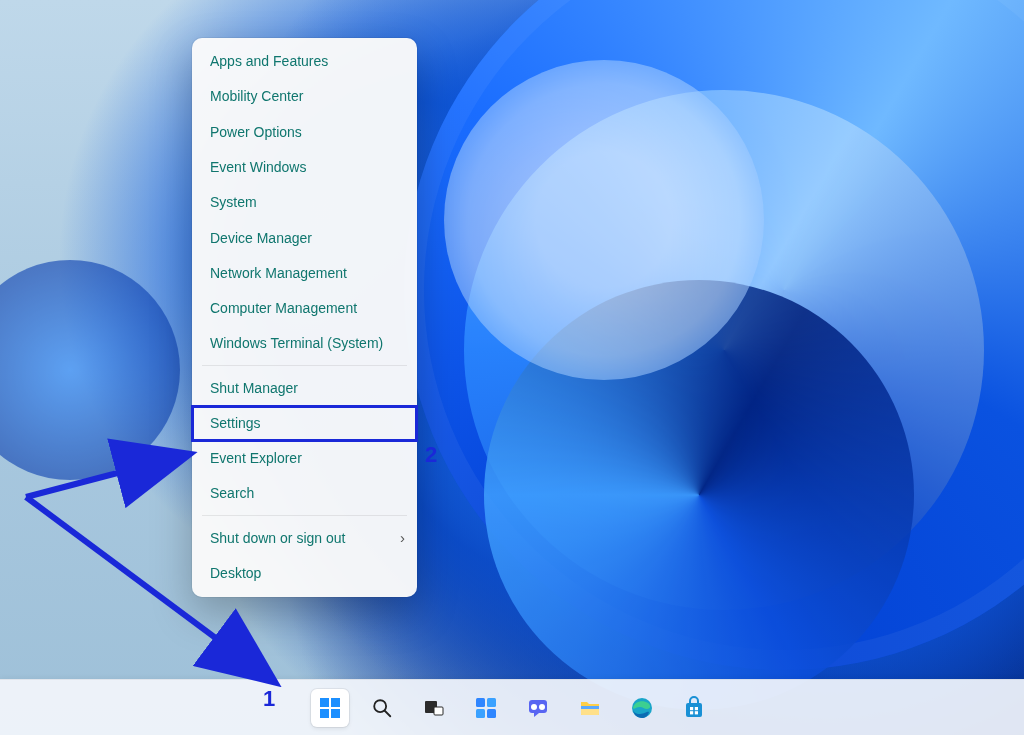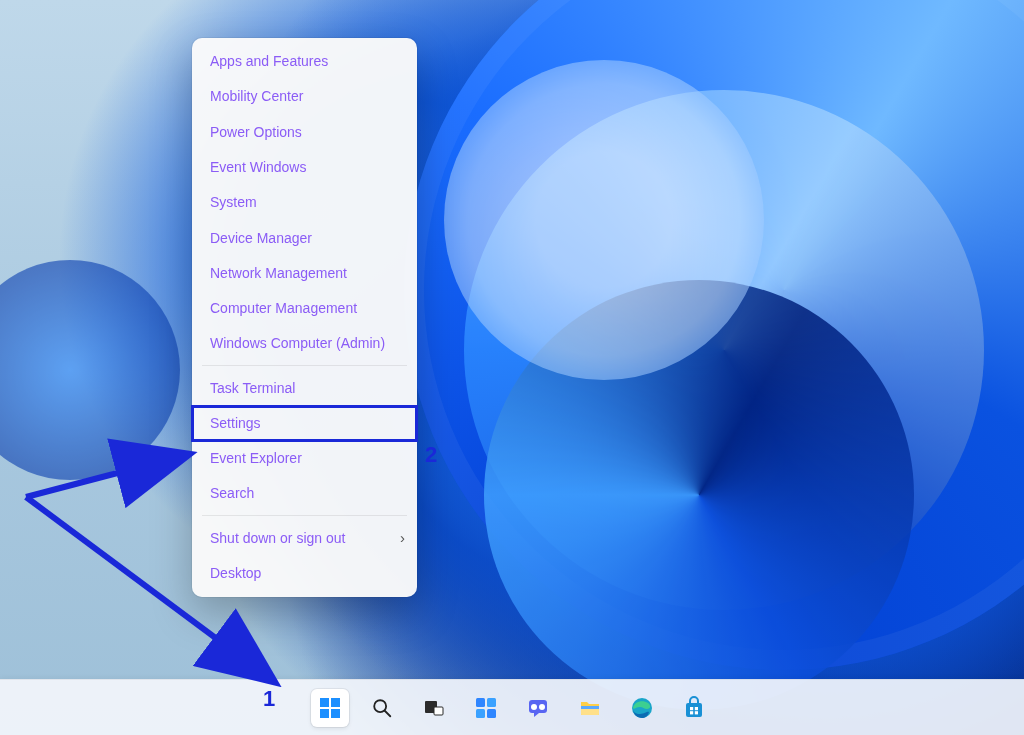--- a/index.html
+++ b/index.html
@@ -51,21 +51,21 @@
   
   .winx-menu {
     position:absolute;
     left:192px; top:38px;
     width:225px;
     background: rgba(250,250,250,0.97);
     border-radius:10px;
     box-shadow: 0 16px 40px rgba(0,0,0,0.25), 0 0 0 1px rgba(0,0,0,0.05);
     padding:6px 0;
     font-size:14px;
-    color:#8b5cf6;
+    color:#0f766e;
   }
   .menu-item {
     position:relative;
     padding: 8.2px 18px;
     line-height:1.35;
     cursor:default;
   }
   .menu-item.has-sub::after{
     content:"›"; position:absolute; right:12px; top:50%; transform:translateY(-50%);
     font-size:15px; color:#555;
@@ -94,23 +94,23 @@
 
   <div class="winx-menu">
     <div class="menu-item">Apps and Features</div>
     <div class="menu-item">Mobility Center</div>
     <div class="menu-item">Power Options</div>
     <div class="menu-item">Event Windows</div>
     <div class="menu-item">System</div>
     <div class="menu-item">Device Manager</div>
     <div class="menu-item">Network Management</div>
     <div class="menu-item">Computer Management</div>
-    <div class="menu-item">Windows Computer (Admin)</div>
+    <div class="menu-item">Windows Terminal (System)</div>
     <div class="menu-sep"></div>
-    <div class="menu-item">Task Terminal</div>
+    <div class="menu-item">Shut Manager</div>
     <div class="menu-item highlight">Settings</div>
     <div class="menu-item">Event Explorer</div>
     <div class="menu-item">Search</div>
     <div class="menu-sep"></div>
     <div class="menu-item has-sub">Shut down or sign out</div>
     <div class="menu-item">Desktop</div>
   </div>
 
   <div class="taskbar">
     <div class="tb-btn start">

